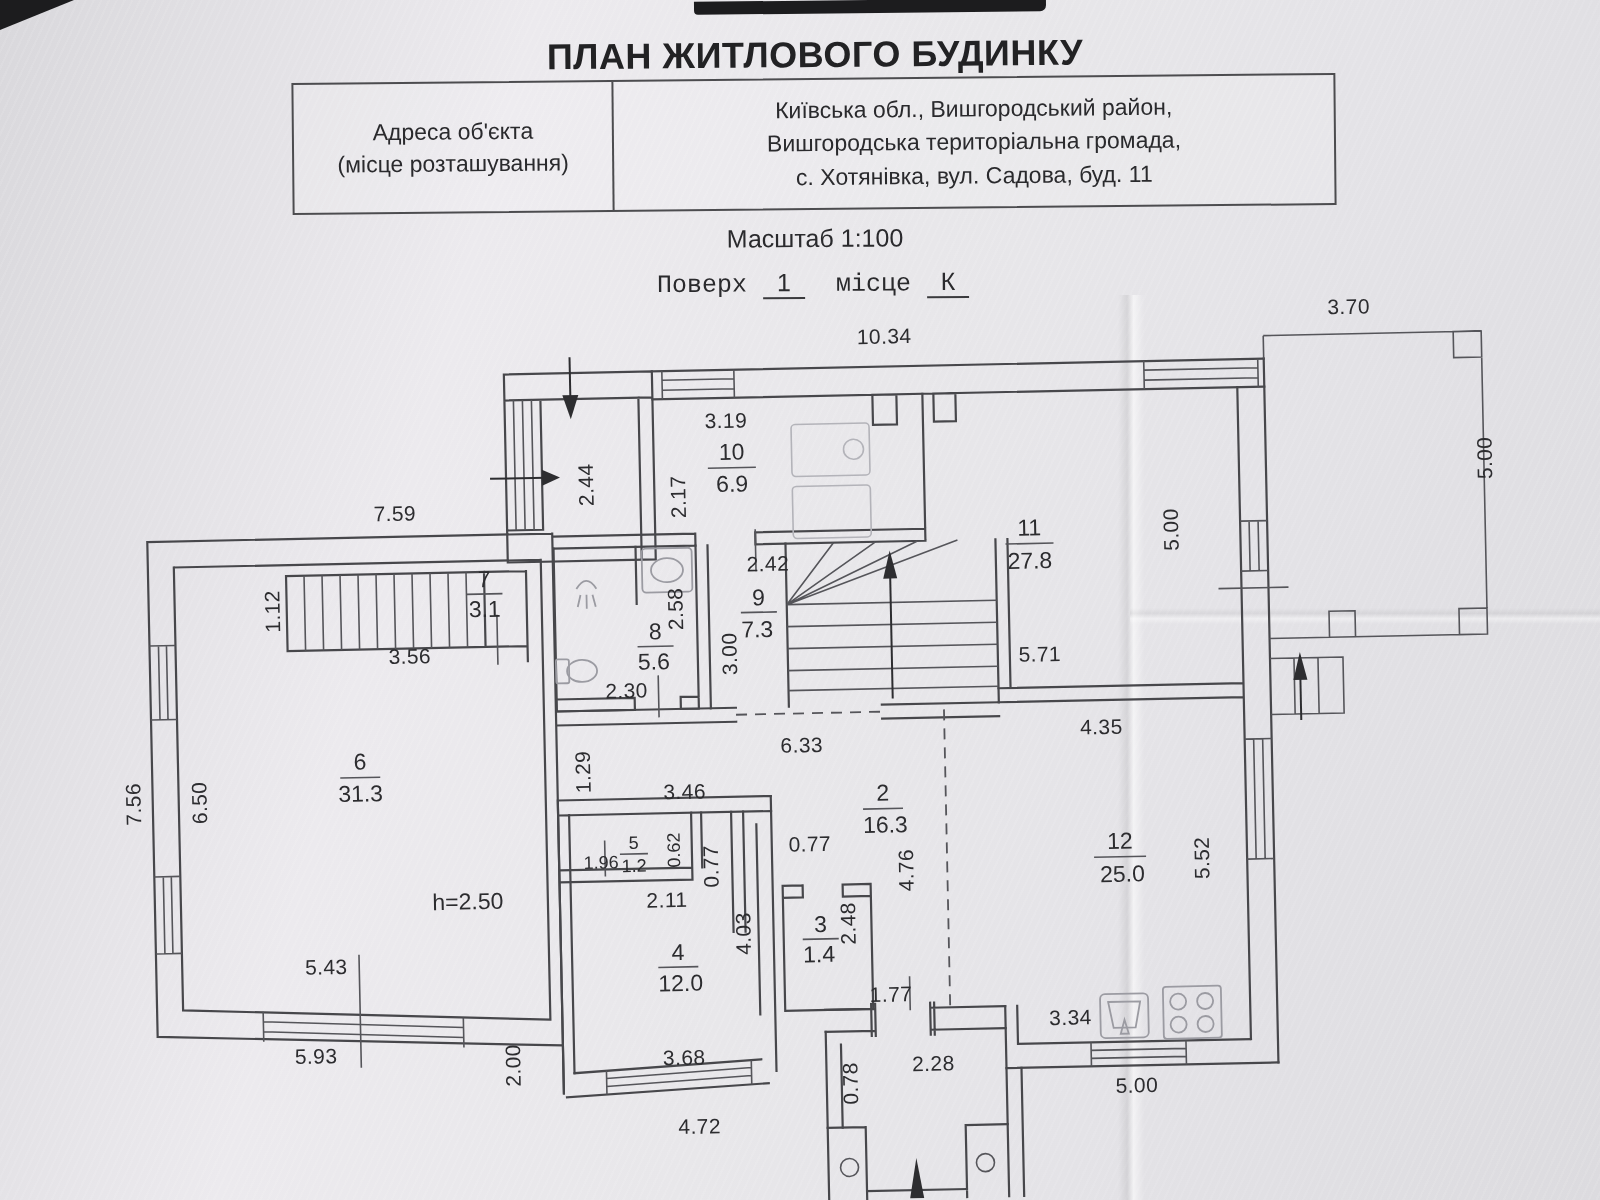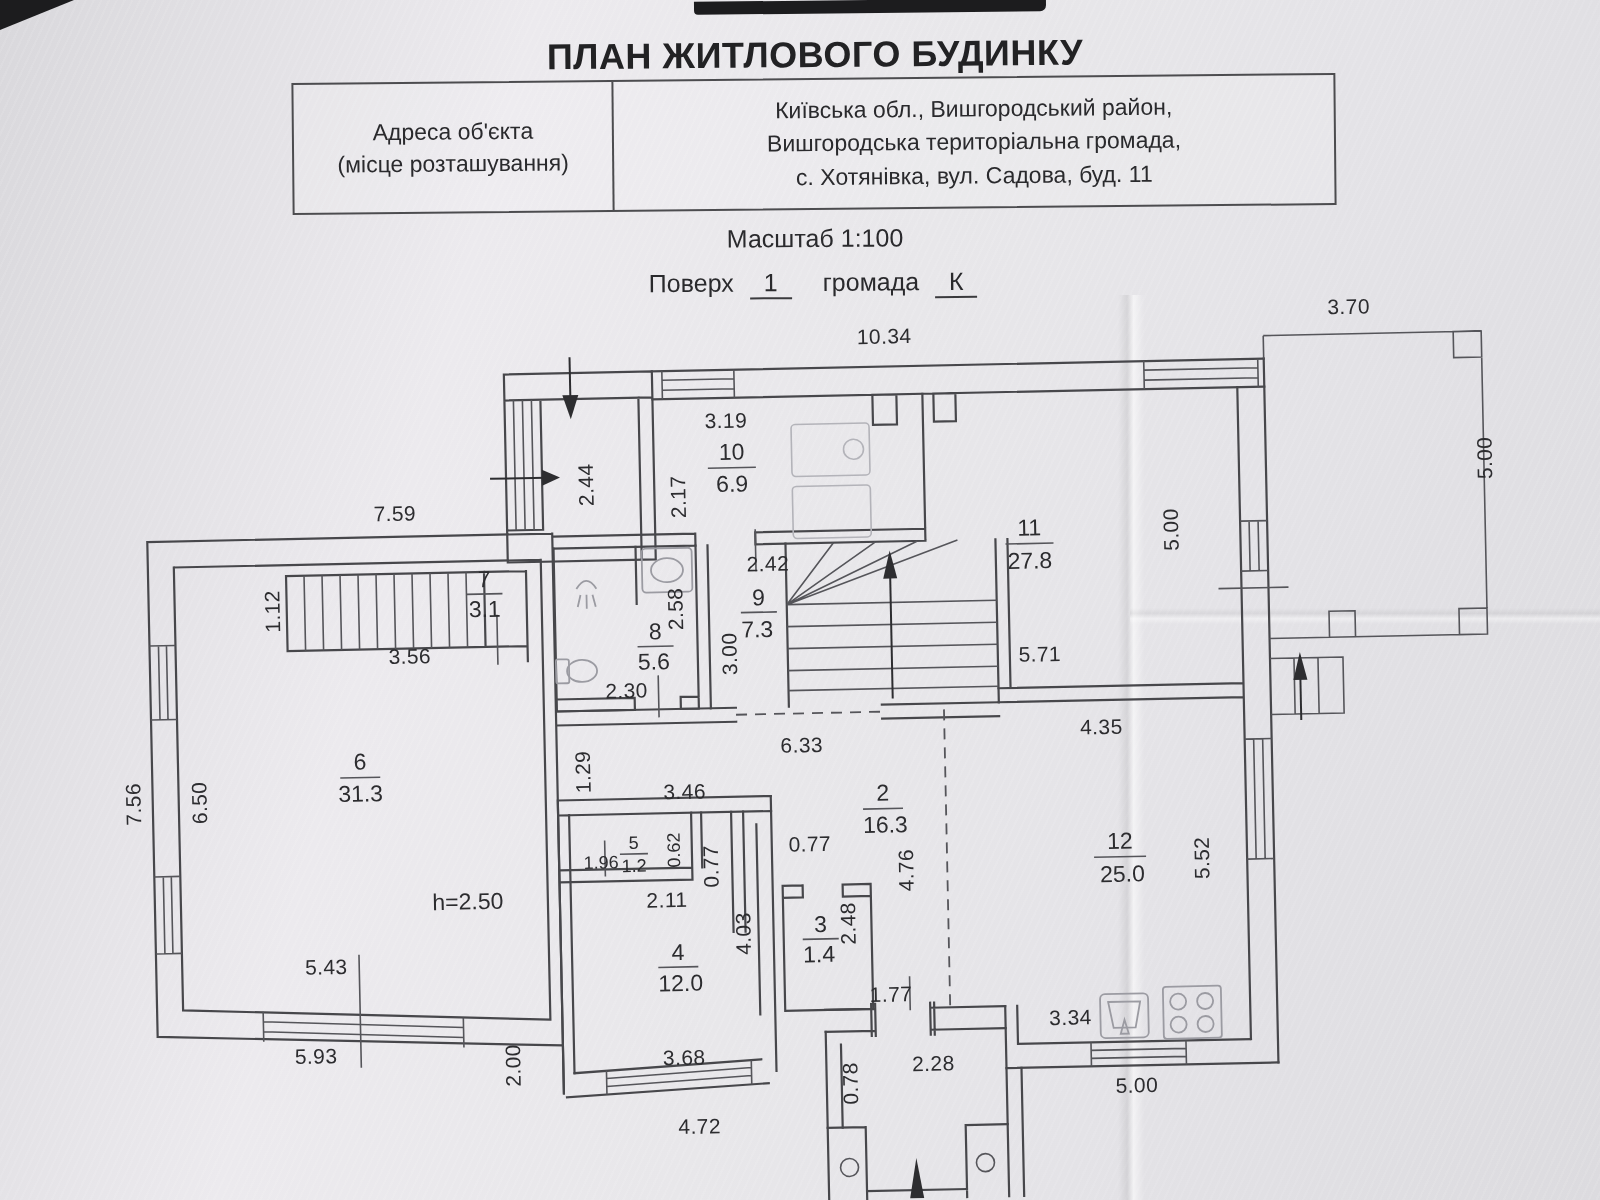--- a/index.html
+++ b/index.html
@@ -21,21 +21,21 @@
   #addr-table{position:absolute;left:292px;top:78px;width:1040px;height:128px;
     border:2px solid #4c4c4f;display:flex;color:#2a2a2d;transform:rotate(-.55deg);background:rgba(255,255,255,.12);}
   #addr-label{width:318px;border-right:2px solid #4c4c4f;display:flex;flex-direction:column;
     justify-content:center;align-items:center;font-size:23px;line-height:1.4;}
   #addr-value{flex:1;display:flex;flex-direction:column;justify-content:center;align-items:center;
     font-size:23px;line-height:1.45;}
   #scale-line{position:absolute;left:30px;right:0;top:224px;text-align:center;
     font-size:25px;color:#2a2a2d;transform:rotate(-.4deg);}
   #floor-line{position:absolute;left:30px;right:0;top:268px;text-align:center;
     font-size:25px;color:#2a2a2d;transform:rotate(-.4deg);}
-  #floor-line .w{margin:0 10px;}
+  #floor-line .w{margin:0 10px;font-family:Liberation Mono, monospace;}
   .uval{display:inline-block;min-width:30px;border-bottom:2px solid #3a3a3d;
     text-align:center;padding:0 6px;margin:0 14px 0 6px;}
   svg text{font-family:"Liberation Sans",sans-serif;fill:#2c2c2f;}
   .dim{font-size:21px;letter-spacing:.4px;}
   .dim-sm{font-size:18px;}
   .room{font-size:23px;}
   .g-wall{stroke:#47474b;stroke-width:2.2;fill:none;stroke-linecap:square;}
   .g-thin{stroke:#55555a;stroke-width:1.6;fill:none;}
   .g-dash{stroke:#55555a;stroke-width:1.8;fill:none;stroke-dasharray:11 8;}
   .g-fix{stroke:#9b9ba2;stroke-width:1.8;fill:none;}
@@ -64,21 +64,21 @@
       <span>Київська обл., Вишгородський район,</span>
       <span>Вишгородська територіальна громада,</span>
       <span>с. Хотянівка, вул. Садова, буд. 11</span>
     </div>
   </div>
 
   <div id="scale-line">Масштаб 1:100</div>
 
   <div id="floor-line">
     <span class="w">Поверх</span><span class="uval">1</span>
-    <span class="w">громада</span><span class="uval">К</span>
+    <span class="w">місце</span><span class="uval">К</span>
   </div>
 
   <svg width="1600" height="1200" viewBox="0 0 1600 1200" style="position:absolute;inset:0;">
     <g transform="rotate(-1.2 820 760)">
 
       <g class="g-wall">
         <path d="M152,528 H557 M178,554 H545 M152,528 V1023 M178,554 V997 M178,997 L545,1014 M152,1023 L557,1040 M545,554 V1014 M557,528 V1088"></path>
       </g>
       <g class="g-thin">
         <path d="M152,632 H178 M152,706 H178 M161,632 V706 M169,632 V706"></path>

